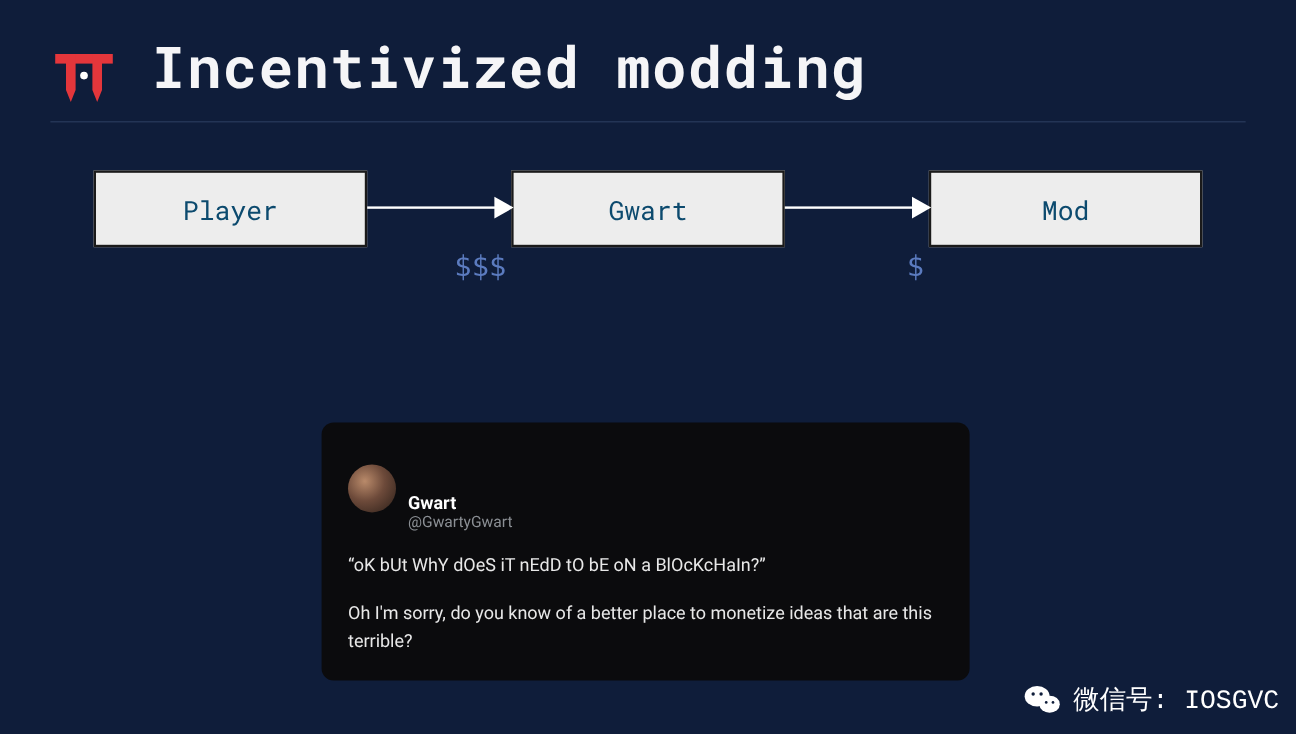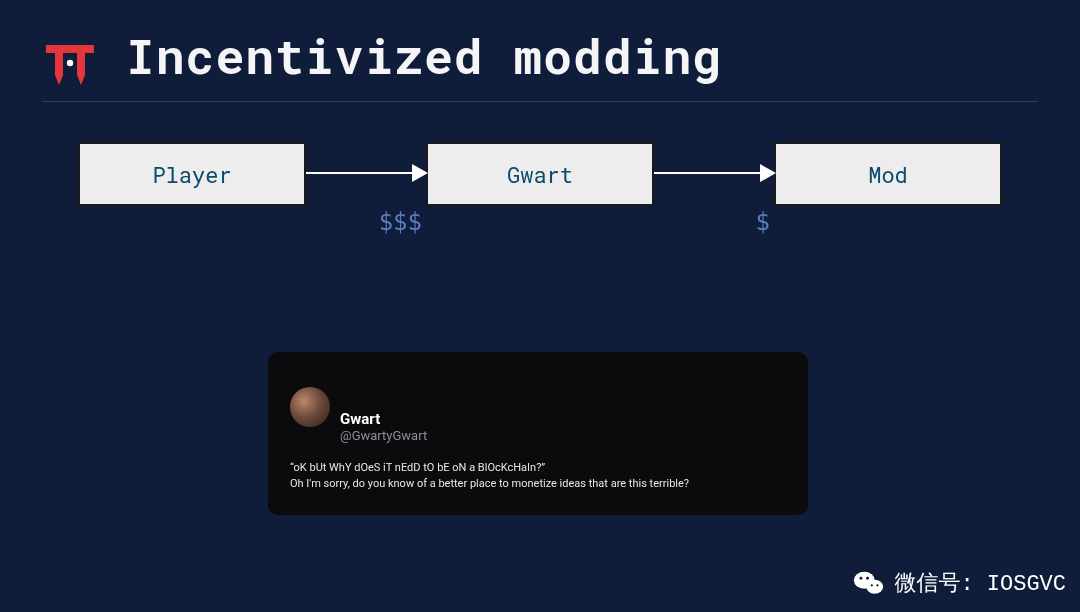--- a/index.html
+++ b/index.html
@@ -106,22 +106,22 @@
   }
   .avatar {
     width: 40px; height: 40px;
     border-radius: 50%;
     background: radial-gradient(circle at 35% 35%, #b98a6a 0%, #6d4a3a 45%, #2a1e18 100%);
     flex-shrink: 0;
   }
   .tweet-names { display: flex; flex-direction: column; line-height: 1.2; margin-top: 40px; }
   .tweet-display-name { font-weight: 700; font-size: 15px; color: #fff; }
   .tweet-handle { font-size: 13px; color: #8b8f94; }
-  .tweet-body { font-size: 11px; line-height: 1.5; }
-  .tweet-body .line2 { }
+  .tweet-body { font-size: 15px; line-height: 1.5; }
+  .tweet-body .line2 { margin-top: 18px; }
   .watermark {
     position: absolute;
     right: 14px;
     bottom: 12px;
     display: flex;
     align-items: center;
     gap: 8px;
     color: #fff;
     font-family: Liberation Mono, monospace;
     font-size: 22px;

